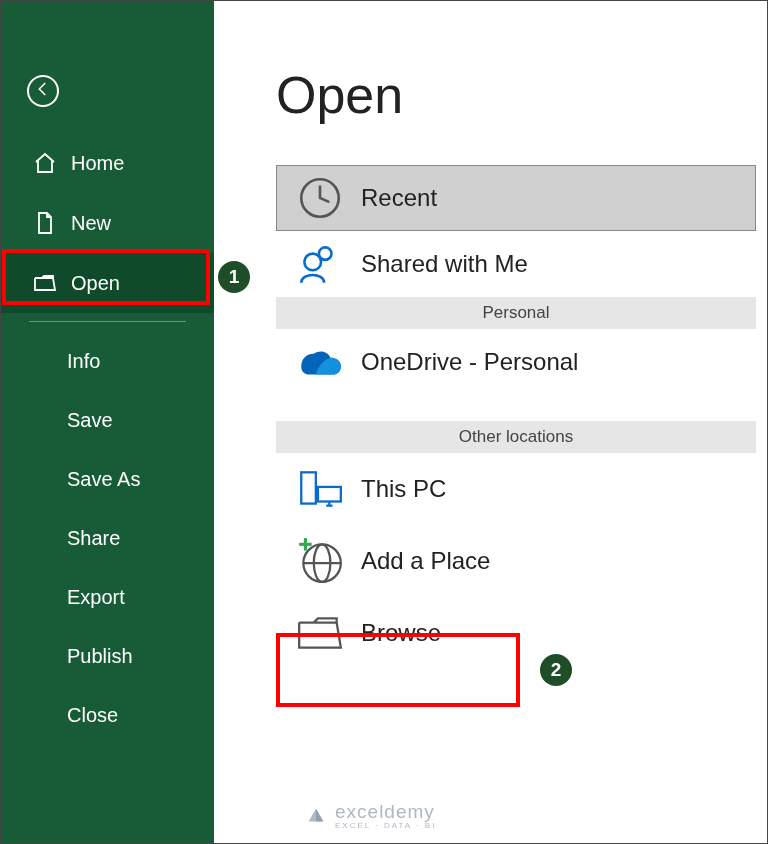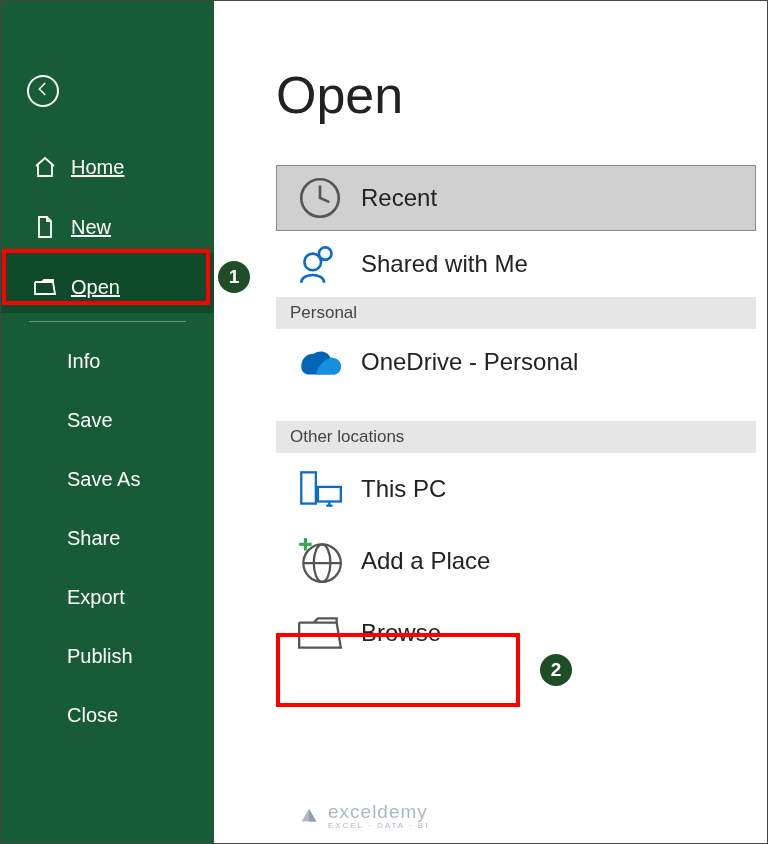--- a/index.html
+++ b/index.html
@@ -40,27 +40,26 @@
     align-items: center;
     justify-content: center;
     cursor: pointer;
   }
   .back-btn svg { width: 18px; height: 18px; }
   .nav {
     margin-top: 62px;
   }
   .nav-item {
     display: flex;
-    align-items: flex-end;
+    align-items: center;
     padding: 14px 0 14px 32px;
     font-size: 20px;
     cursor: pointer;
     position: relative;
     height: 60px;
-    text-decoration: underline;
   }
   .nav-item.selected {
     background: #0f4a2a;
   }
   .nav-item .icon {
     width: 24px;
     height: 24px;
     margin-right: 14px;
     display: flex;
     align-items: center;
@@ -112,20 +111,21 @@
     align-items: center;
     justify-content: center;
     margin-right: 16px;
   }
   .section-header {
     width: 480px;
     background: #e6e6e6;
     color: #444;
     font-size: 17px;
     padding: 6px 14px;
+    text-align: center;
   }
   .loc-item.tight {
     height: 72px;
   }
   
   .hl-box-1 {
     position: absolute;
     top: 249px;
     left: 2px;
     width: 208px;
@@ -153,21 +153,21 @@
     align-items: center;
     justify-content: center;
     font-size: 19px;
     font-weight: 600;
   }
   .badge-1 { top: 261px; left: 218px; }
   .badge-2 { top: 654px; left: 540px; }
   .watermark {
     position: absolute;
     bottom: 14px;
-    left: 298px;
+    left: 305px;
     display: flex;
     align-items: center;
     color: #aeb8c2;
     font-size: 19px;
     letter-spacing: 1px;
   }
   .watermark .wm-icon {
     width: 22px;
     height: 22px;
     margin-right: 8px;

